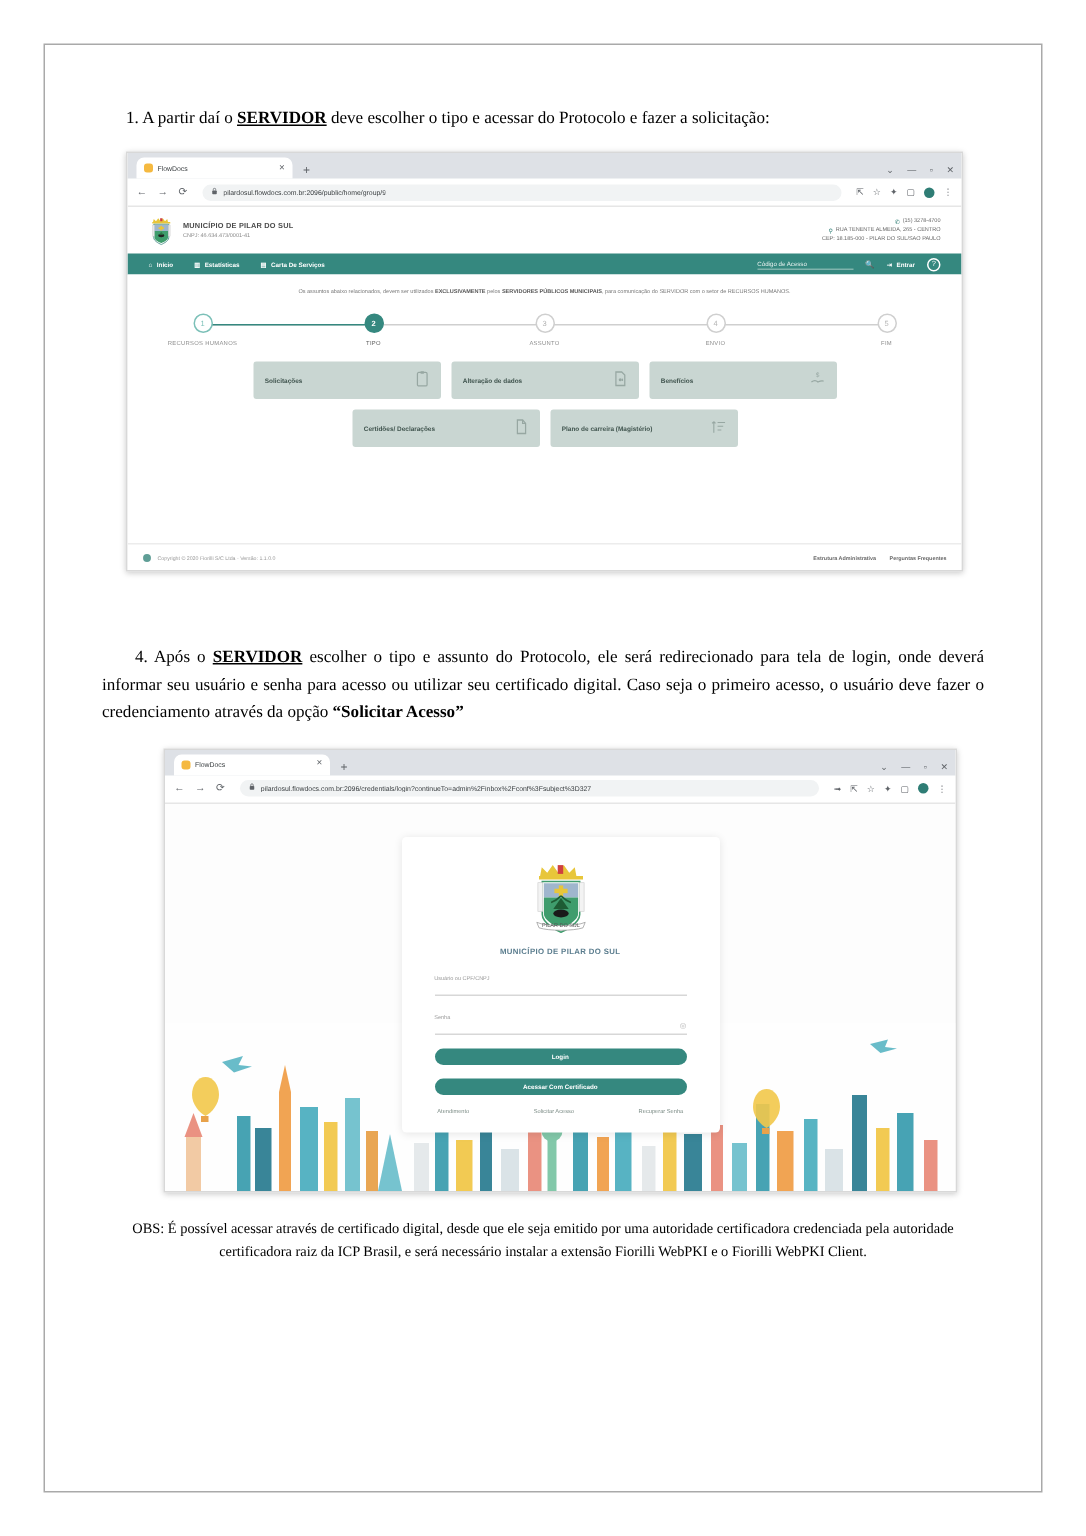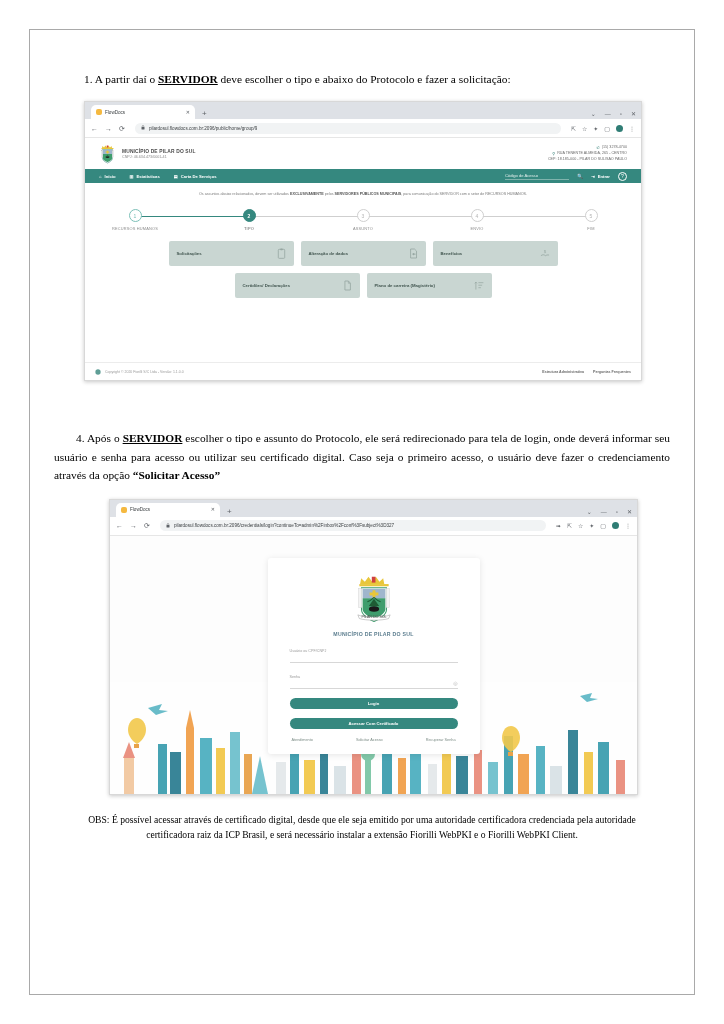--- a/index.html
+++ b/index.html
@@ -28,21 +28,21 @@
   
   .para{
     font-family:"Liberation Serif",serif;
     font-size:11.4px;
     line-height:1.62;
     color:#000;
     text-align:justify;
     margin:0;
   }
   .para.p3{ margin:18px 0 0 30px; }
-  .para.p4{ margin:0; text-indent:22px; }
+  .para.p4{ margin:14px; text-indent:22px; }
   .para b{ font-weight:bold; }
   .para u{ text-decoration:underline; font-weight:bold; }
   .obs{
     font-family:"Liberation Serif",serif;
     font-size:9.6px;
     line-height:1.55;
     color:#000;
     text-align:center;
     margin:18px;
   }
@@ -286,21 +286,21 @@
     margin-top:9px;padding:0 2px;
   }
   .lg-links span{font-size:3.8px;color:#7c8c86;}
 </style>
 </head>
 <body>
 
 <div class="page">
   <div class="content">
 
-    <p class="para p3"><span>1. A partir daí o </span><u>SERVIDOR</u><span> deve escolher o tipo e abaixo do Protocolo e fazer a solicitação:</span></p>
+    <p class="para p3"><span>1. A partir daí o </span><u>SERVIDOR</u><span> deve escolher o tipo e acessar do Protocolo e fazer a solicitação:</span></p>
 
     <div class="browser" style="margin:13px 28px 0 30px;">
       <div class="chrome-tabbar">
         <div class="chrome-tab">
           <span class="tab-fav"></span>
           <span class="tab-title">FlowDocs</span>
           <span class="tab-x">✕</span>
         </div>
         <span class="tab-plus">+</span>
         <div class="win-ctrls">

